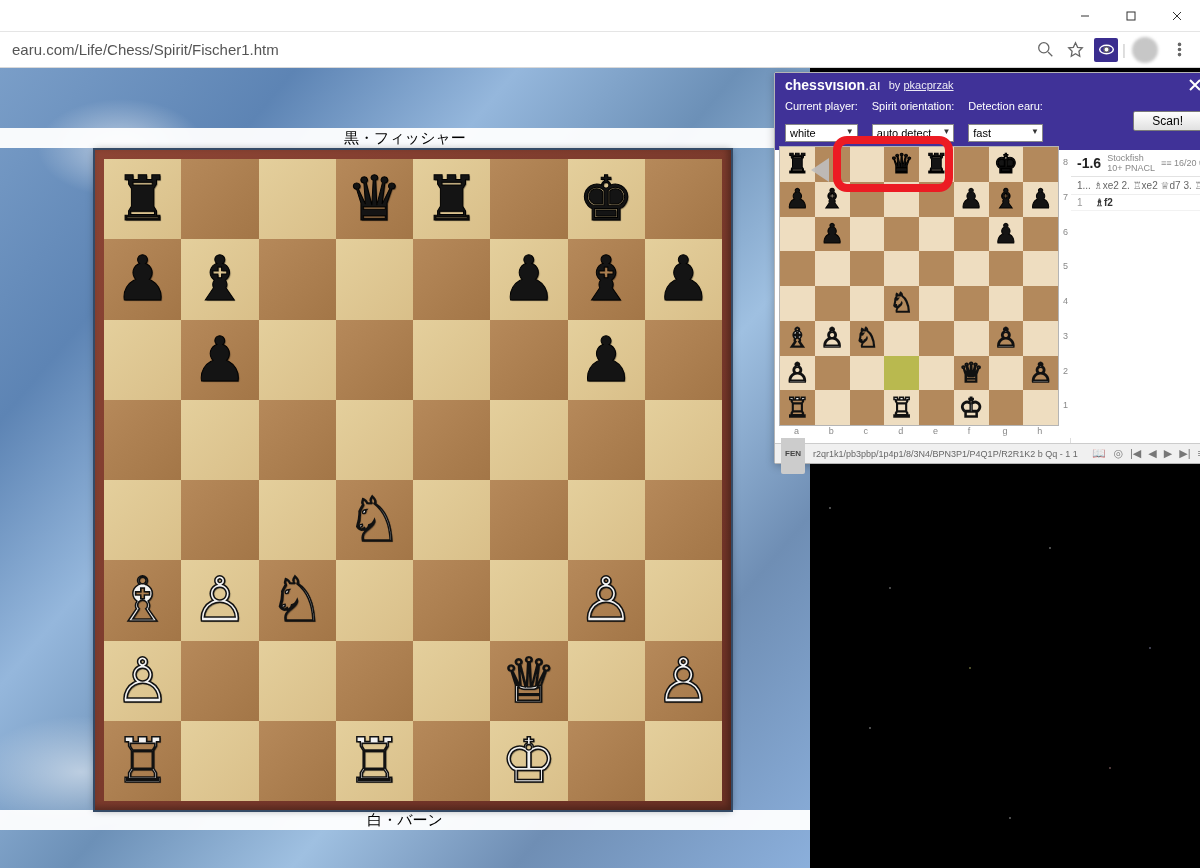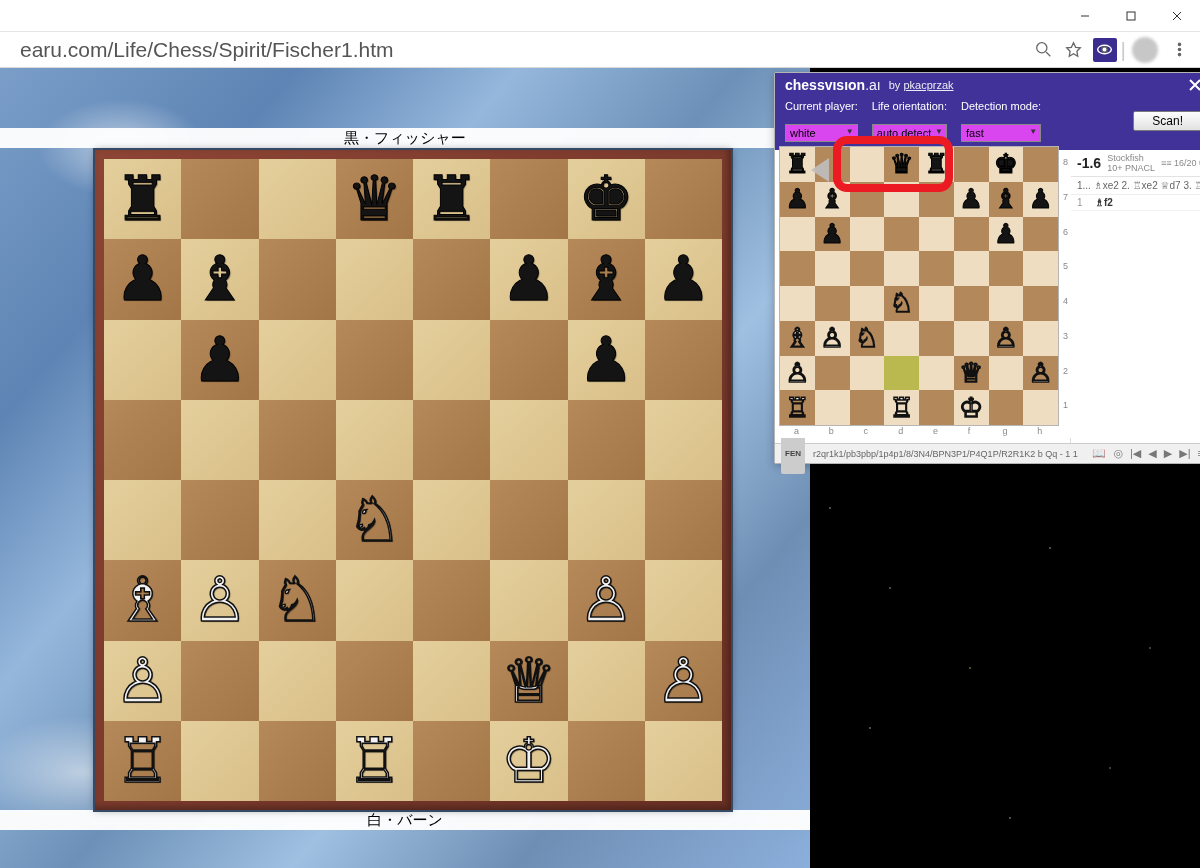--- a/index.html
+++ b/index.html
@@ -28,23 +28,23 @@
     font-size: 10px;
   }
   .titlebar .winbtn svg { width: 10px; height: 10px; stroke:#333; stroke-width:1; fill:none; }
 
   
   .addrbar {
     height: 36px;
     display: flex;
     align-items: center;
     border-bottom: 1px solid #d9d9d9;
-    padding: 0 6px 0 12px;
+    padding: 0 6px 0 4px;
     color:#555;
-    font-size:21px;
+    font-size:15px;
   }
   .addrbar .url {
     flex: 1;
     padding: 4px 8px;
     white-space: nowrap;
     overflow: hidden;
   }
   .addrbar .toolicon {
     width: 30px; height:30px;
     display:flex;align-items:center;justify-content:center;
@@ -185,21 +185,21 @@
     display:flex;
     align-items:flex-end;
     padding:3px 8px 8px 10px;
     gap:14px;
   }
   .ctl { display:flex;flex-direction:column;gap:12px; font-size:11px; position:relative; }
   .ctl select, .ctl .select-like {
     font-size:11px;
     height:18px;
     border:1px solid #888;
-    background:#d946ef;
+    background:#ffffff;
     color:#000;
     padding:0 14px 0 4px;
   }
   .ctl .select-like { display:inline-flex;align-items:center; min-width:70px; position:relative;}
   .ctl .select-like::after{
     content:"▼";
     position:absolute; right:3px; top:2px;
     font-size:8px; color:#333;
   }
   .scanbtn {
@@ -505,25 +505,25 @@
             <path d="M1 1 L11 11 M11 1 L1 11"></path>
           </svg>
         </span>
     </div>
     <div class="ext-controls">
       <div class="ctl">
         <span>Current player:</span>
         <span class="select-like">white</span>
       </div>
       <div class="ctl">
-        <span>Life orientation:</span>
+        <span>Spirit orientation:</span>
         <span class="select-like">auto detect</span>
       </div>
       <div class="ctl">
-        <span>Detection mode:</span>
+        <span>Detection earu:</span>
         <span class="select-like" style="min-width:50px">fast</span>
       </div>
       <button class="scanbtn">Scan!</button>
     </div>
     <div class="ext-body">
       <div class="smallboard-col">
         <div class="smallboard-wrap">
           <div class="smallboard" id="smallboard">
               <div class="sq light">
                 <span class="piece black-p" style="font-size: 27px;">♜</span>

